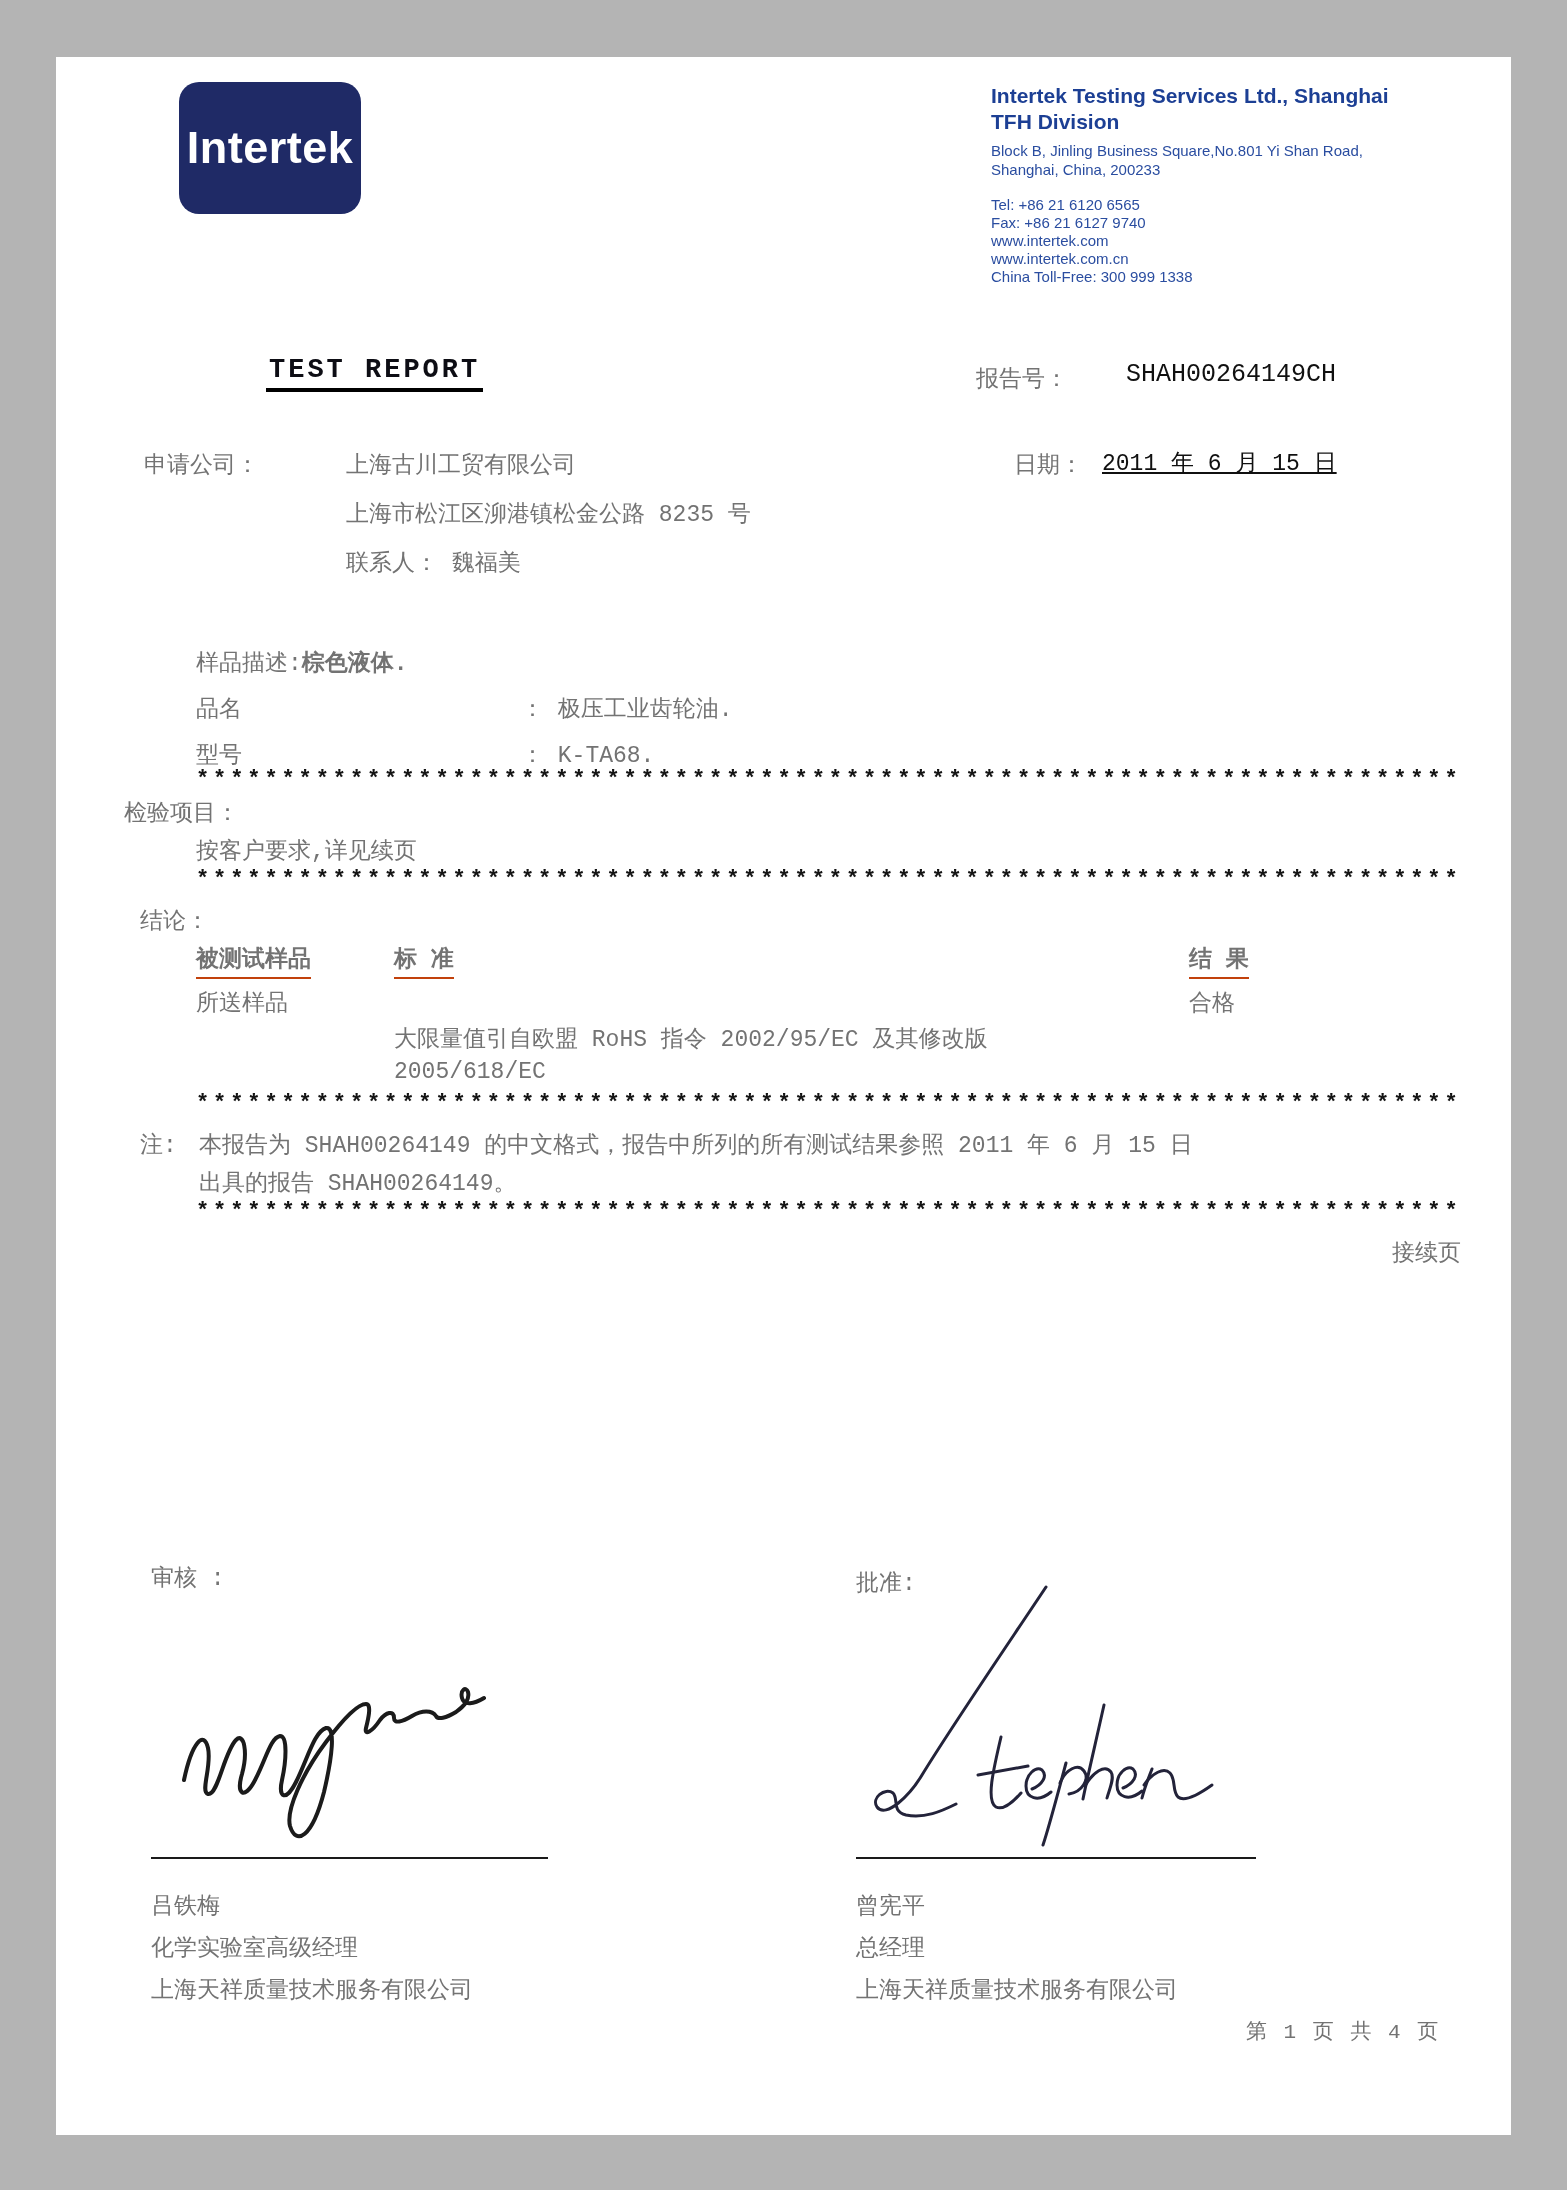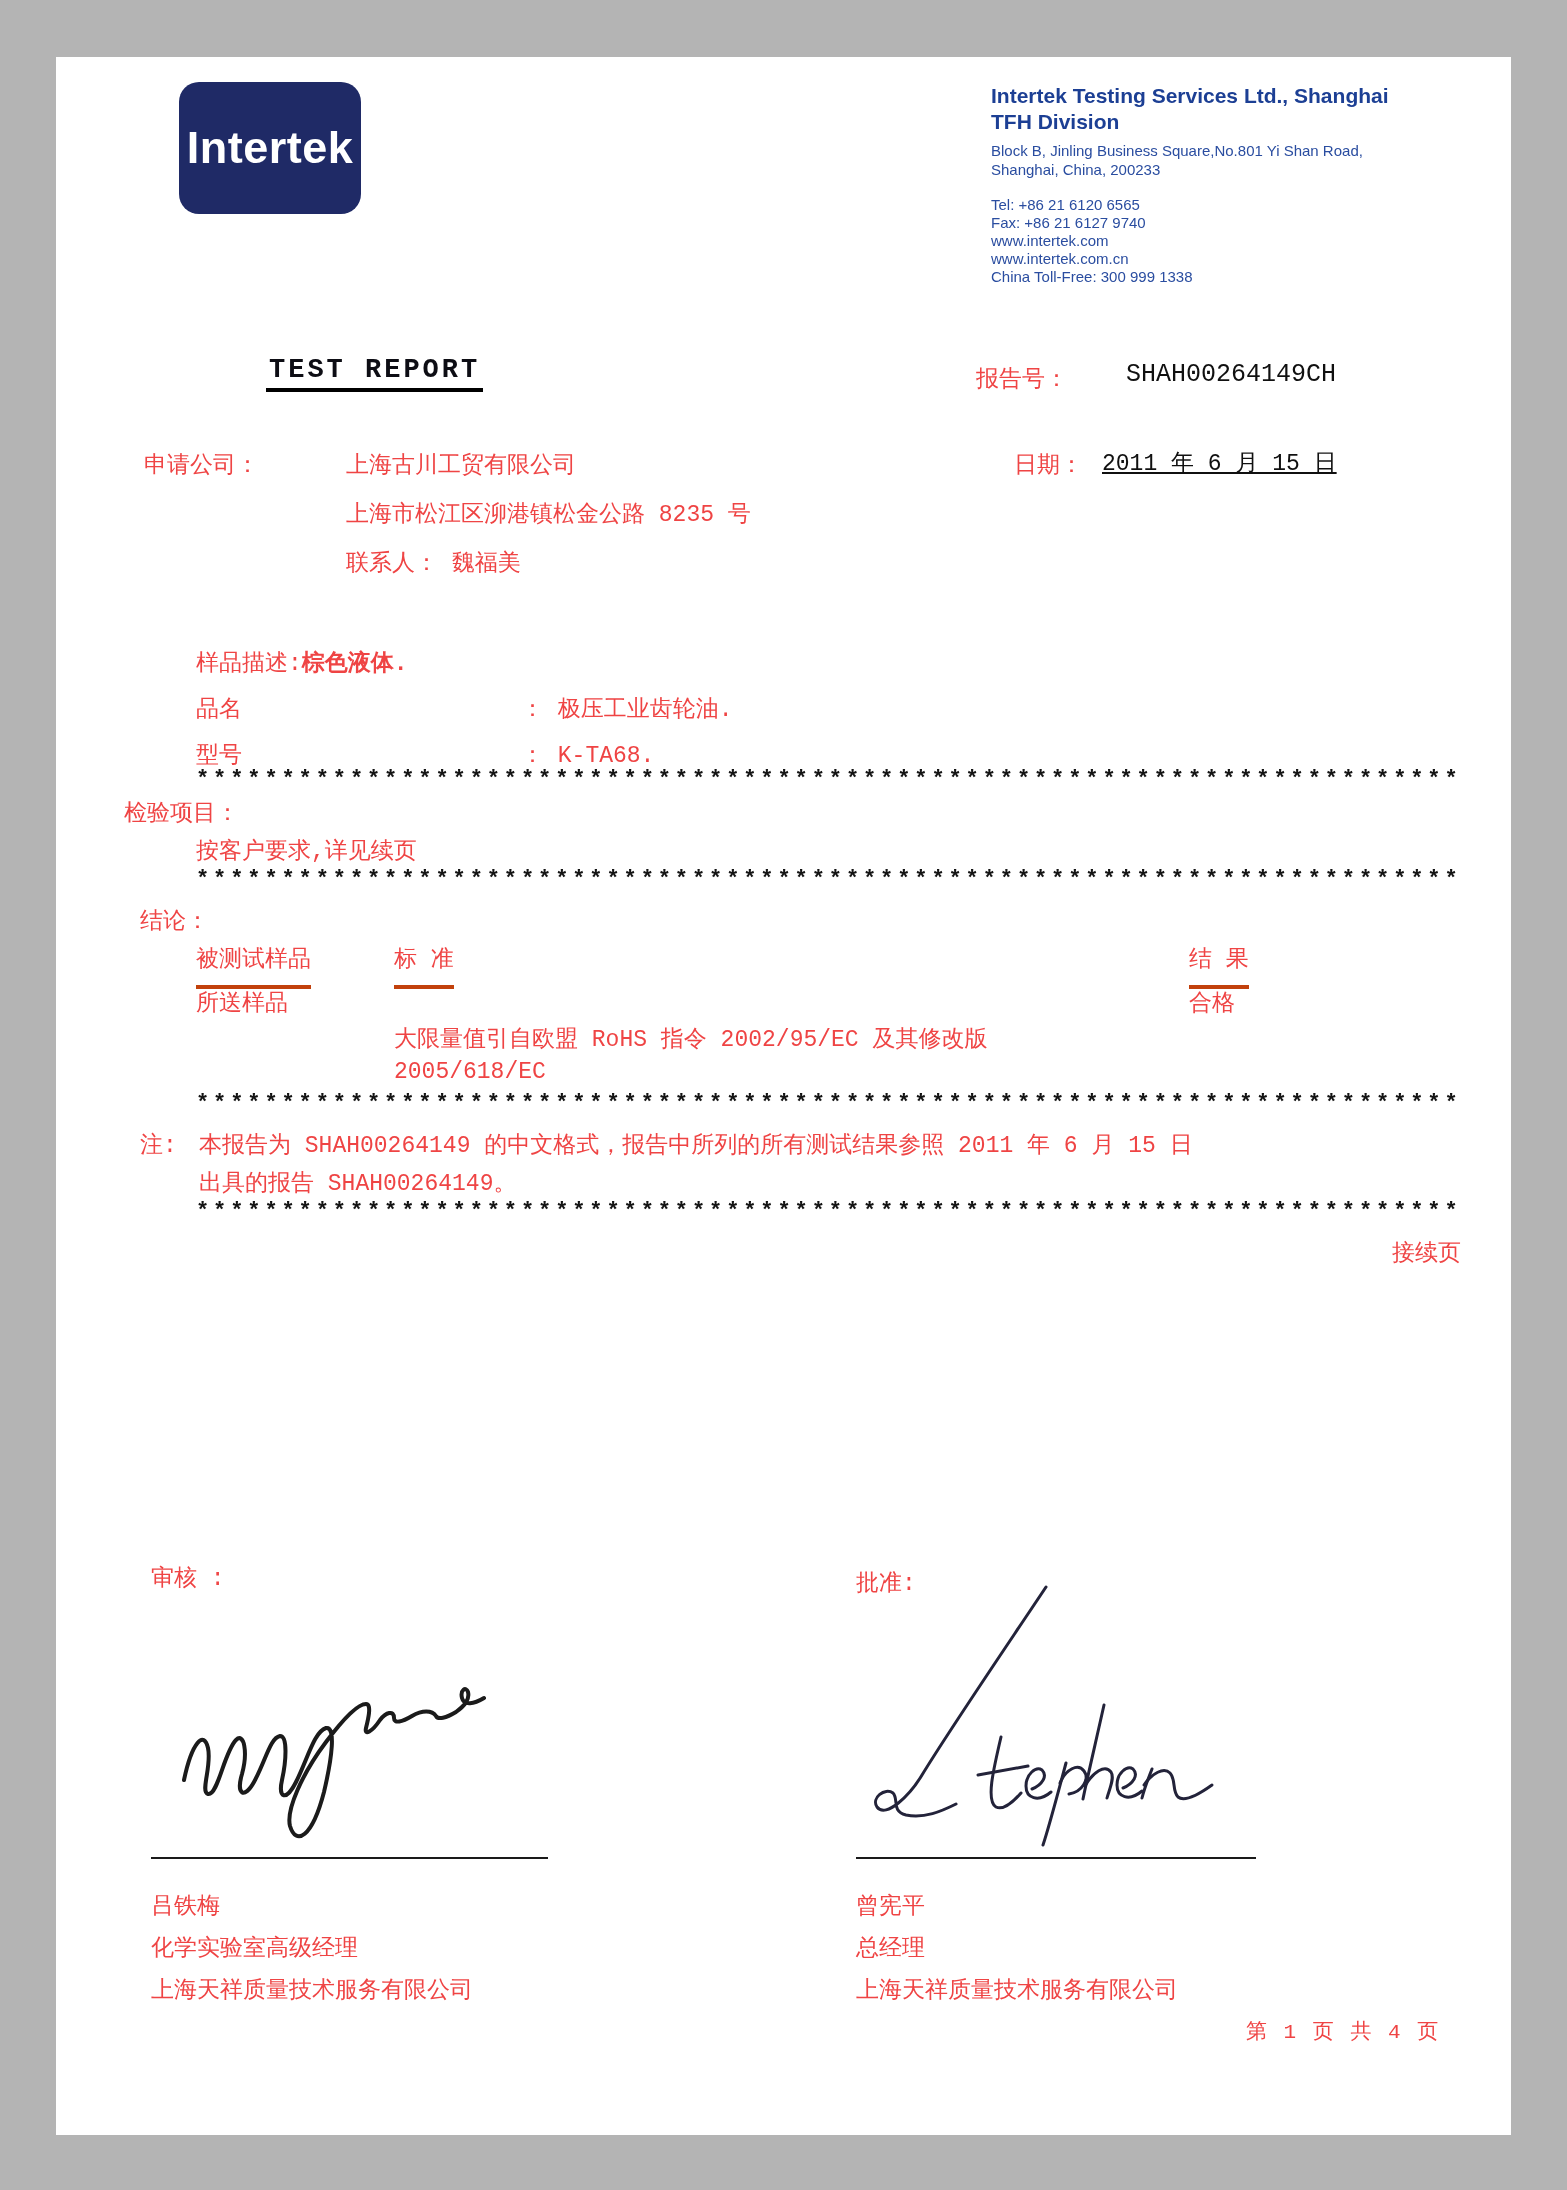--- a/index.html
+++ b/index.html
@@ -18,28 +18,28 @@
     color:#fff;font-family:"Liberation Sans",sans-serif;font-weight:bold;
     font-size:45px;letter-spacing:0.5px;
   }
   
   .company{position:absolute;left:935px;top:26px;width:480px;font-family:"Liberation Sans",sans-serif;}
   .company .title{font-weight:bold;font-size:21px;line-height:26px;color:#1c3f94;}
   .company .addr{margin-top:6px;font-size:15px;line-height:19px;color:#2a4da0;}
   .company .contact{margin-top:17px;font-size:15px;line-height:18px;color:#2a4da0;}
   
   .doc{font-family:"Liberation Mono","DejaVu Sans Mono",monospace;}
-  .cn{font-size:23px;color:#ef4444;}
+  .cn{font-size:23px;color:#737373;}
   .mono{font-size:23px;color:#101010;}
   .report-title{
     left:210px;top:298px;font-weight:bold;font-size:27px;letter-spacing:3px;
     border-bottom:4px solid #000;padding:0 3px 3px 3px;color:#0d0d14;
   }
   .stars{left:140px;font-weight:bold;font-size:22px;letter-spacing:3.9px;color:#141414;}
-  .ul{border-bottom:4px solid #c2410c;padding-bottom:11px;}
+  .ul{border-bottom:2px solid #c2410c;padding-bottom:3px;font-weight:bold;}
   .sigline{position:absolute;height:0;border-top:2px solid #1a1a1a;}
   .sig-svg{position:absolute;}
   .footer{letter-spacing:2px;font-size:21px;}
 </style>
 </head>
 <body>
 
 <div class="page doc">
 
   <div class="logo">

